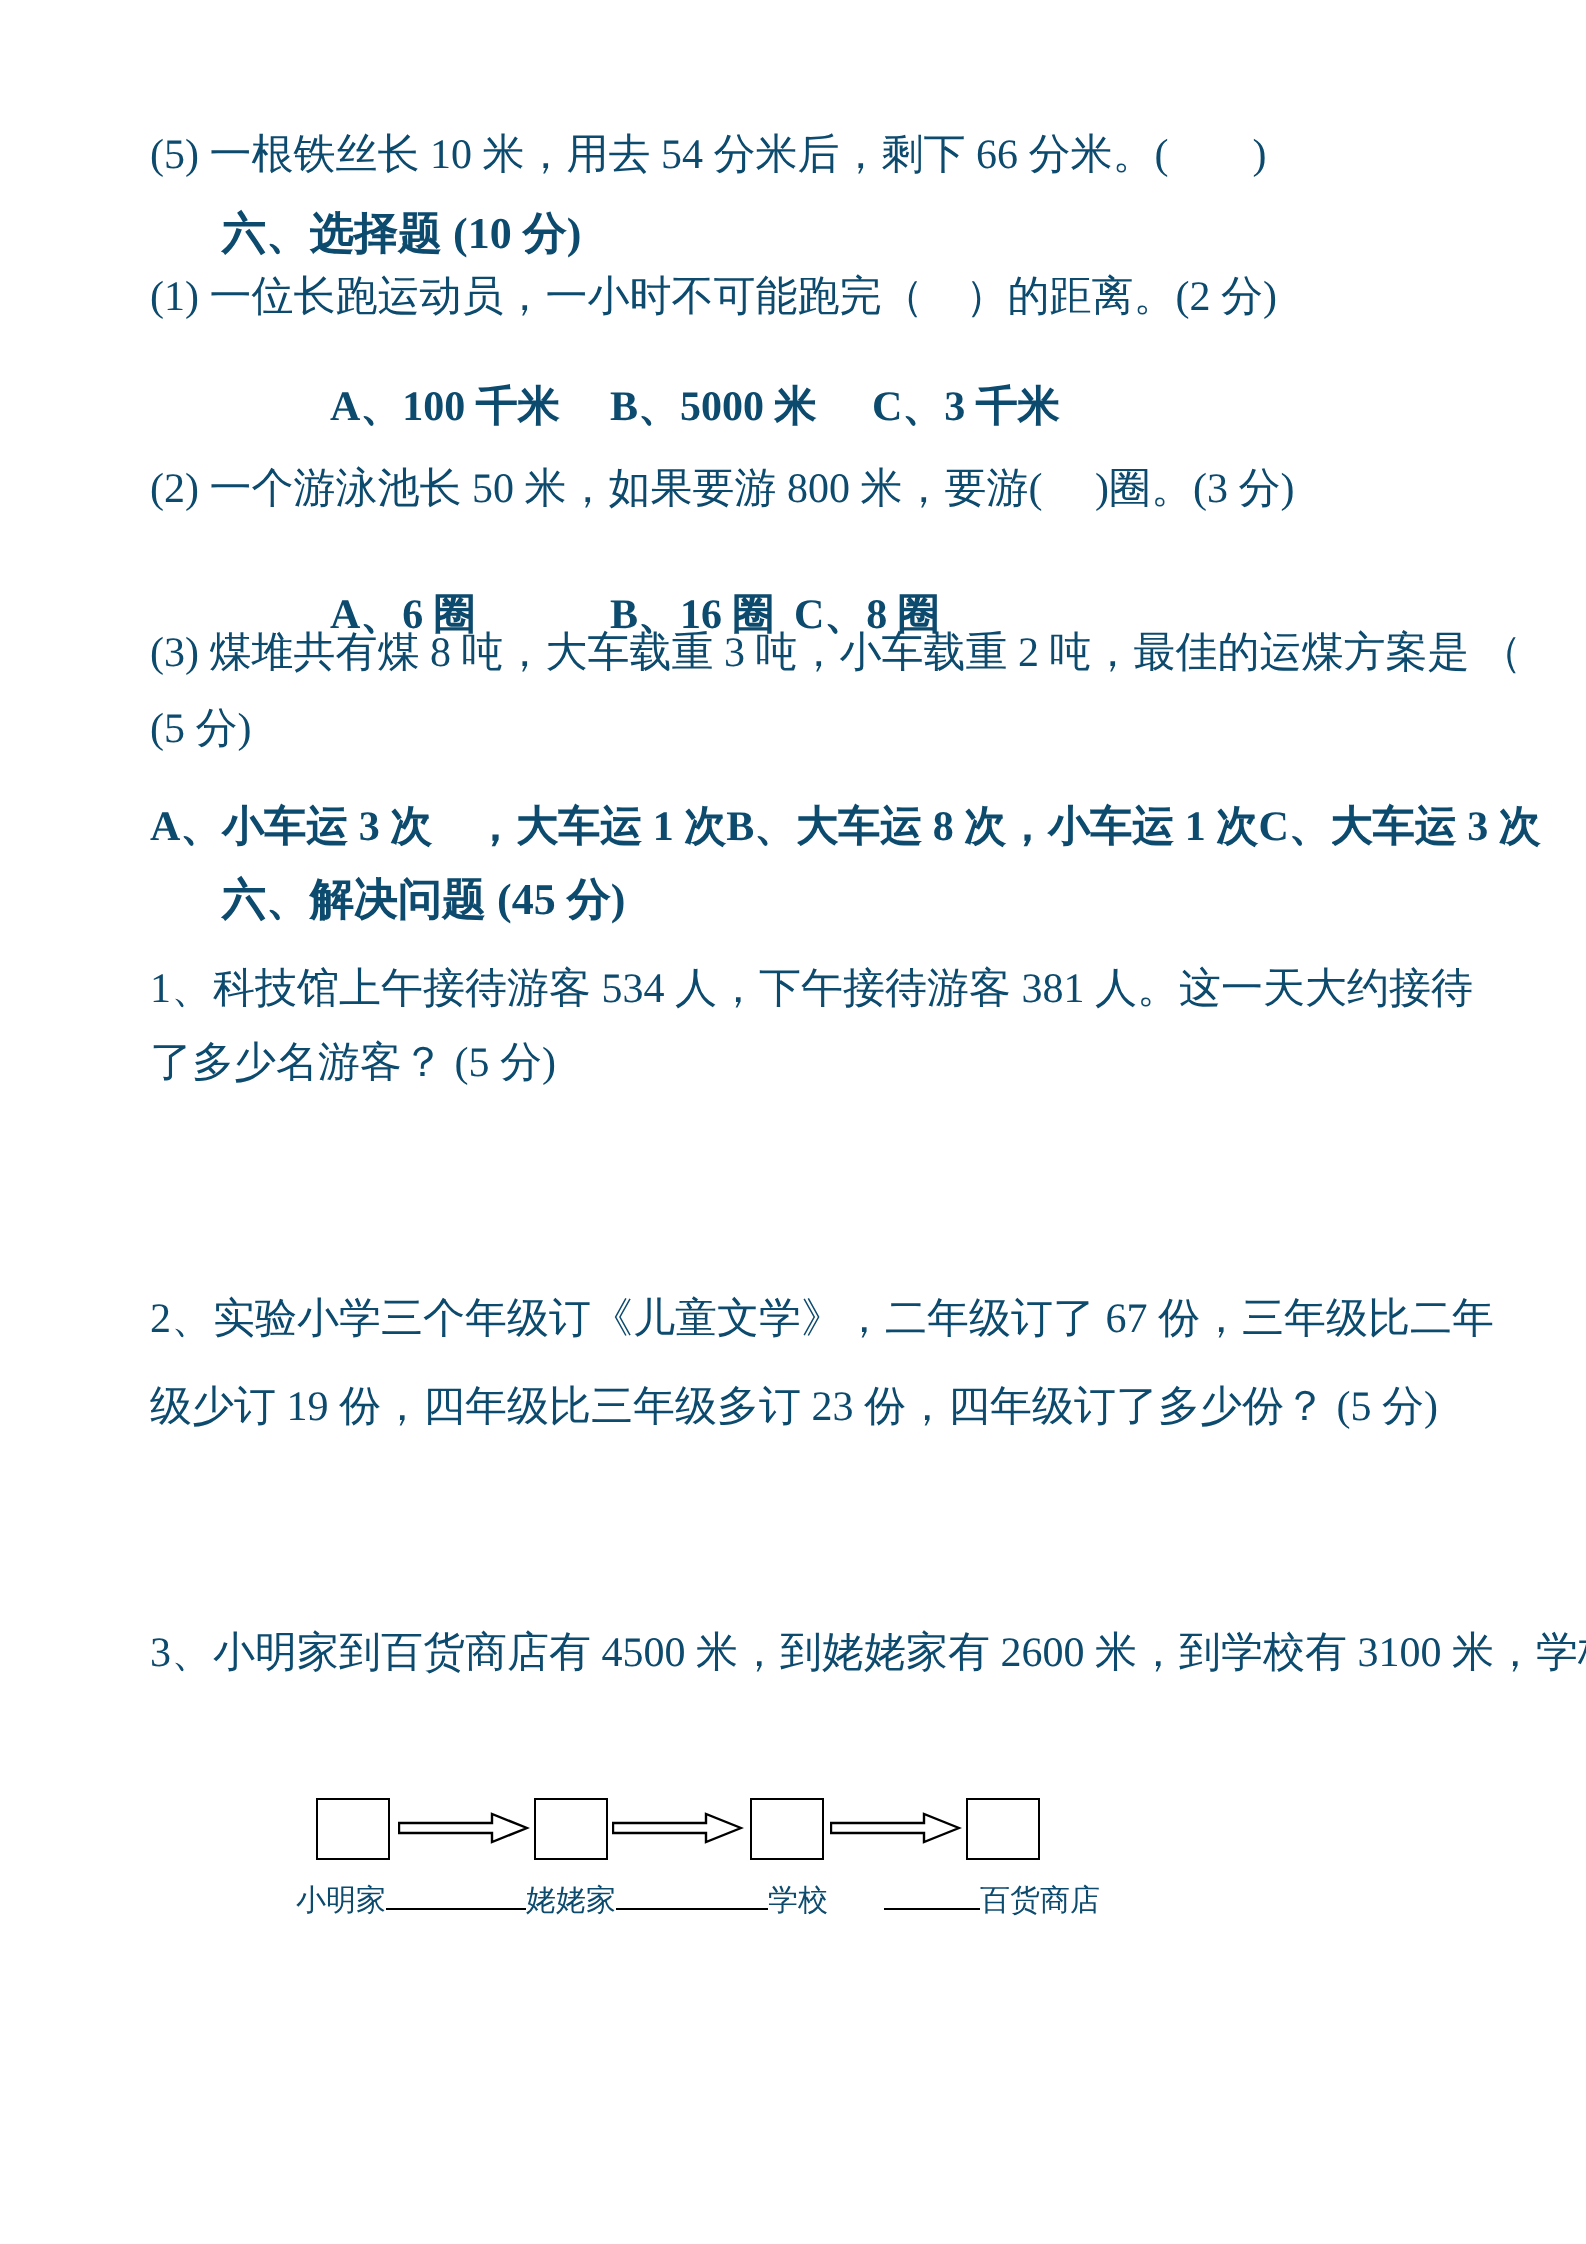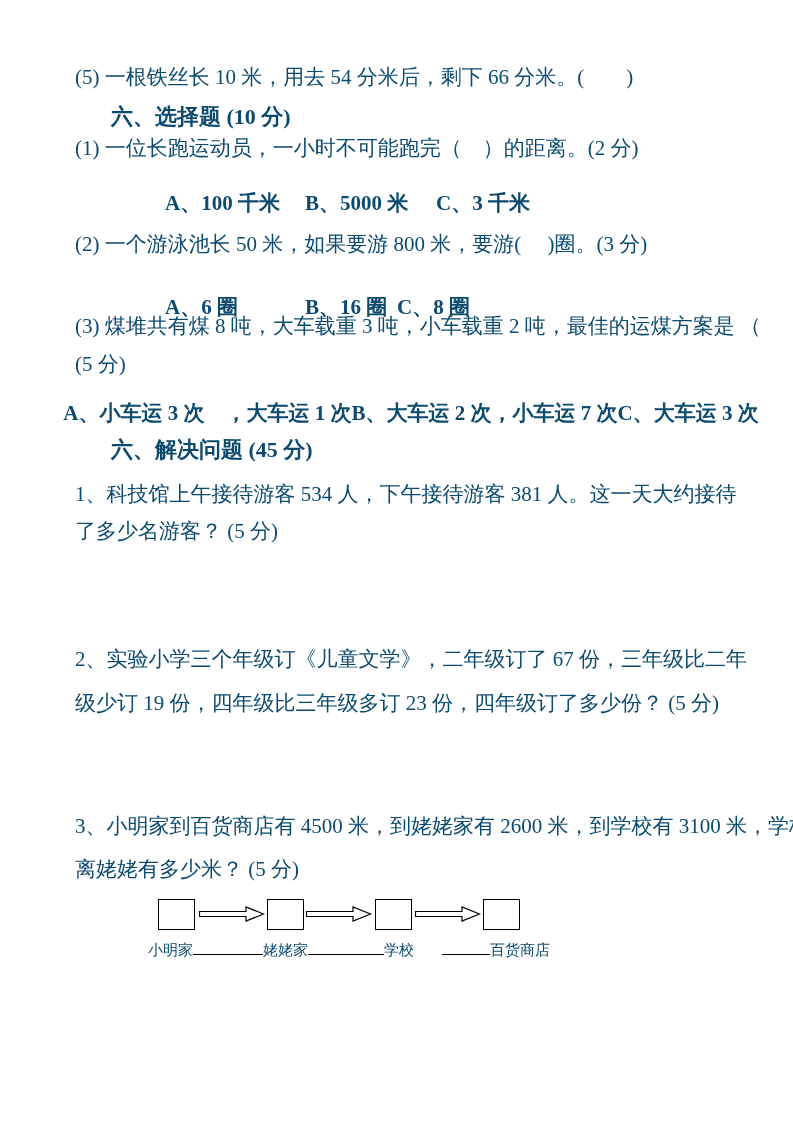--- a/index.html
+++ b/index.html
@@ -24,21 +24,21 @@
   .opt{
     position:absolute;
     font-size:21px;
     font-weight:bold;
     white-space:nowrap;
   }
   .optrow{
     position:absolute;
     left:75px;right:46px;
     display:flex;
-    justify-content:center;
+    justify-content:space-between;
     font-size:21px;
     font-weight:bold;
     white-space:nowrap;
   }
   .diag-box{
     position:absolute;
     width:35px;height:29px;
     border:1.5px solid #000;
     background:#fff;
   }
@@ -79,34 +79,33 @@
   <div class="optline" style="top:272px;left:0;right:0;margin-top:21px;">
     <span class="opt" style="left:165px;">A、6 圈</span>
     <span class="opt" style="left:305px;">B、16 圈</span>
     <span class="opt" style="left:397px;">C、8 圈</span>
   </div>
 
   <div class="line" style="top:313px;">(3) 煤堆共有煤 8 吨，大车载重 3 吨，小车载重 2 吨，最佳的运煤方案是 （　　）</div>
   <div class="line" style="top:351px;">(5 分)</div>
   <div class="optrow" style="top:399px;">
     <span>A、小车运 3 次　，大车运 1 次</span>
-    <span>B、大车运 2 次，小车运 7 次</span>
+    <span>B、大车运 8 次，小车运 1 次</span>
     <span>C、大车运 3 次</span>
   </div>
 
   <div class="line heading" style="top:437px;">六、解决问题 (45 分)</div>
 
   <div class="line" style="top:481px;">1、科技馆上午接待游客 534 人，下午接待游客 381 人。这一天大约接待</div>
   <div class="line" style="top:518px;">了多少名游客？ (5 分)</div>
 
   <div class="line" style="top:646px;">2、实验小学三个年级订《儿童文学》，二年级订了 67 份，三年级比二年</div>
   <div class="line" style="top:690px;">级少订 19 份，四年级比三年级多订 23 份，四年级订了多少份？ (5 分)</div>
 
   <div class="line" style="top:813px;">3、小明家到百货商店有 4500 米，到姥姥家有 2600 米，到学校有 3100 米，学校</div>
-  <div class="line" style="top:856px;">离姥姥有多少米？ (5 分)</div>
 
   <div class="diag-box" style="left:158px;top:899px;"></div>
   <div class="diag-box" style="left:267px;top:899px;"></div>
   <div class="diag-box" style="left:375px;top:899px;"></div>
   <div class="diag-box" style="left:483px;top:899px;"></div>
 
   <svg class="diag-arrow" style="left:199px;top:906px;" width="66" height="16" viewBox="0 0 66 16">
     <path d="M0.5,5.5 H47 V1 L64.5,8 L47,15 V10.5 H0.5 Z" fill="#ffffff" stroke="#000000" stroke-width="1.2"></path>
   </svg>
   <svg class="diag-arrow" style="left:306px;top:906px;" width="66" height="16" viewBox="0 0 66 16">

